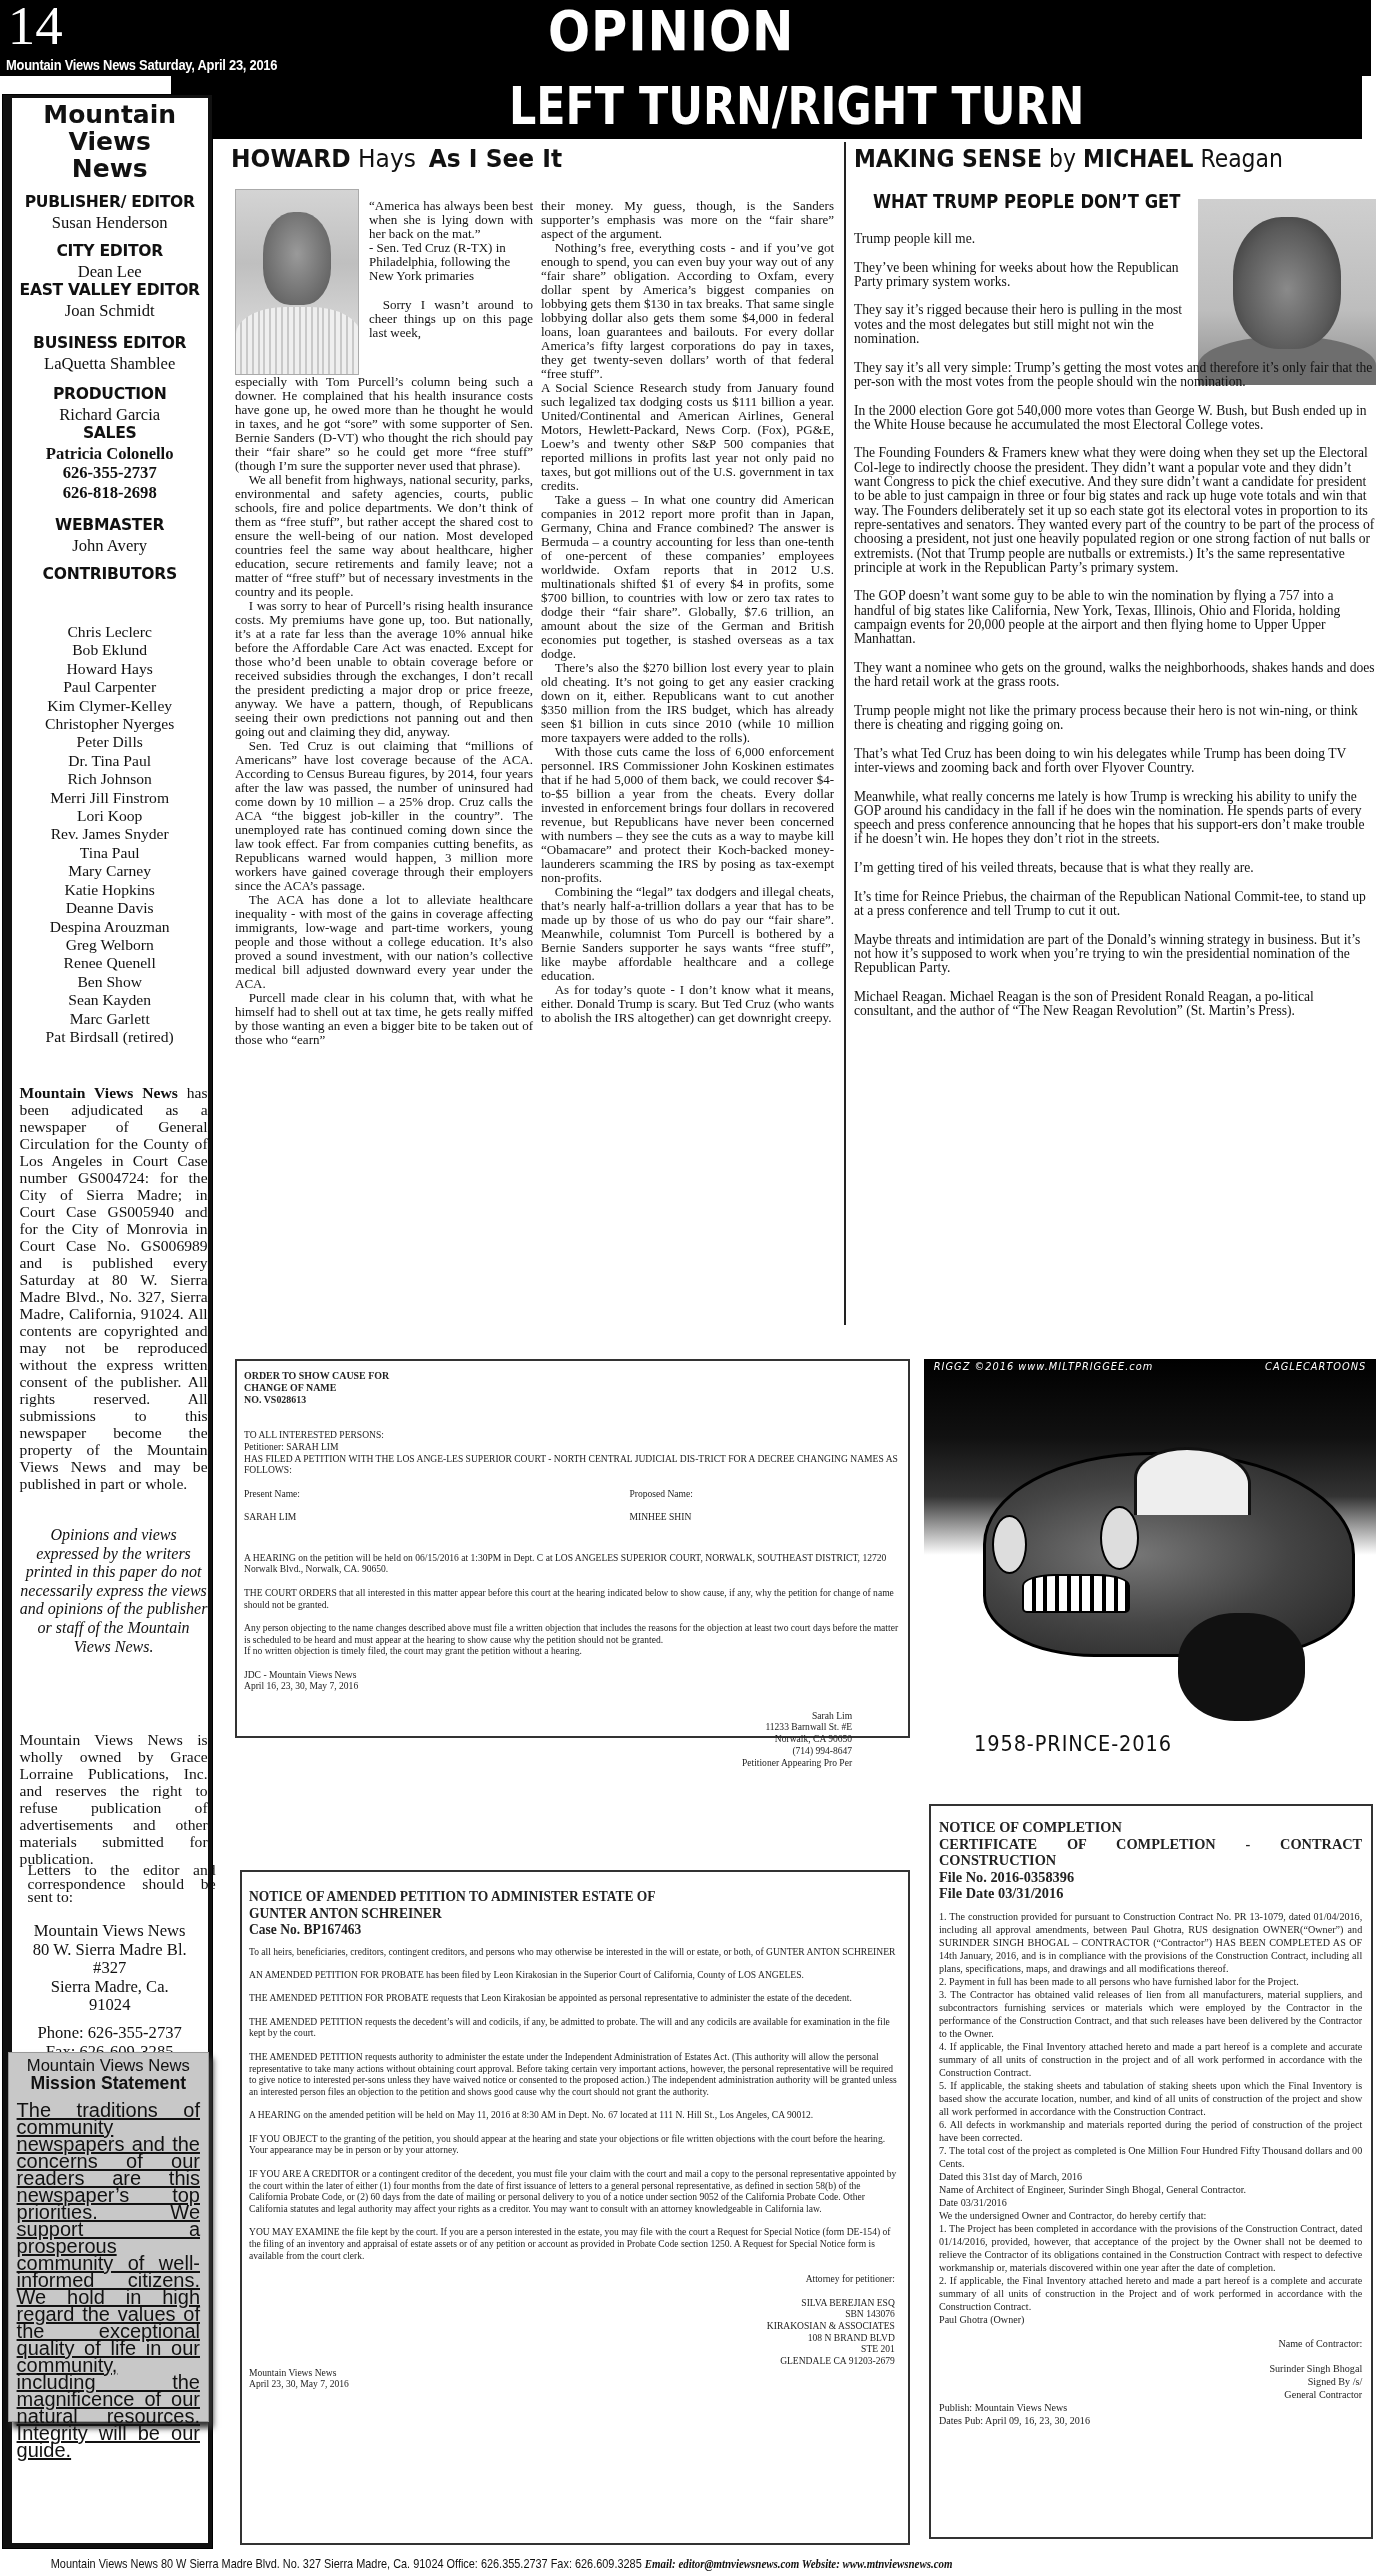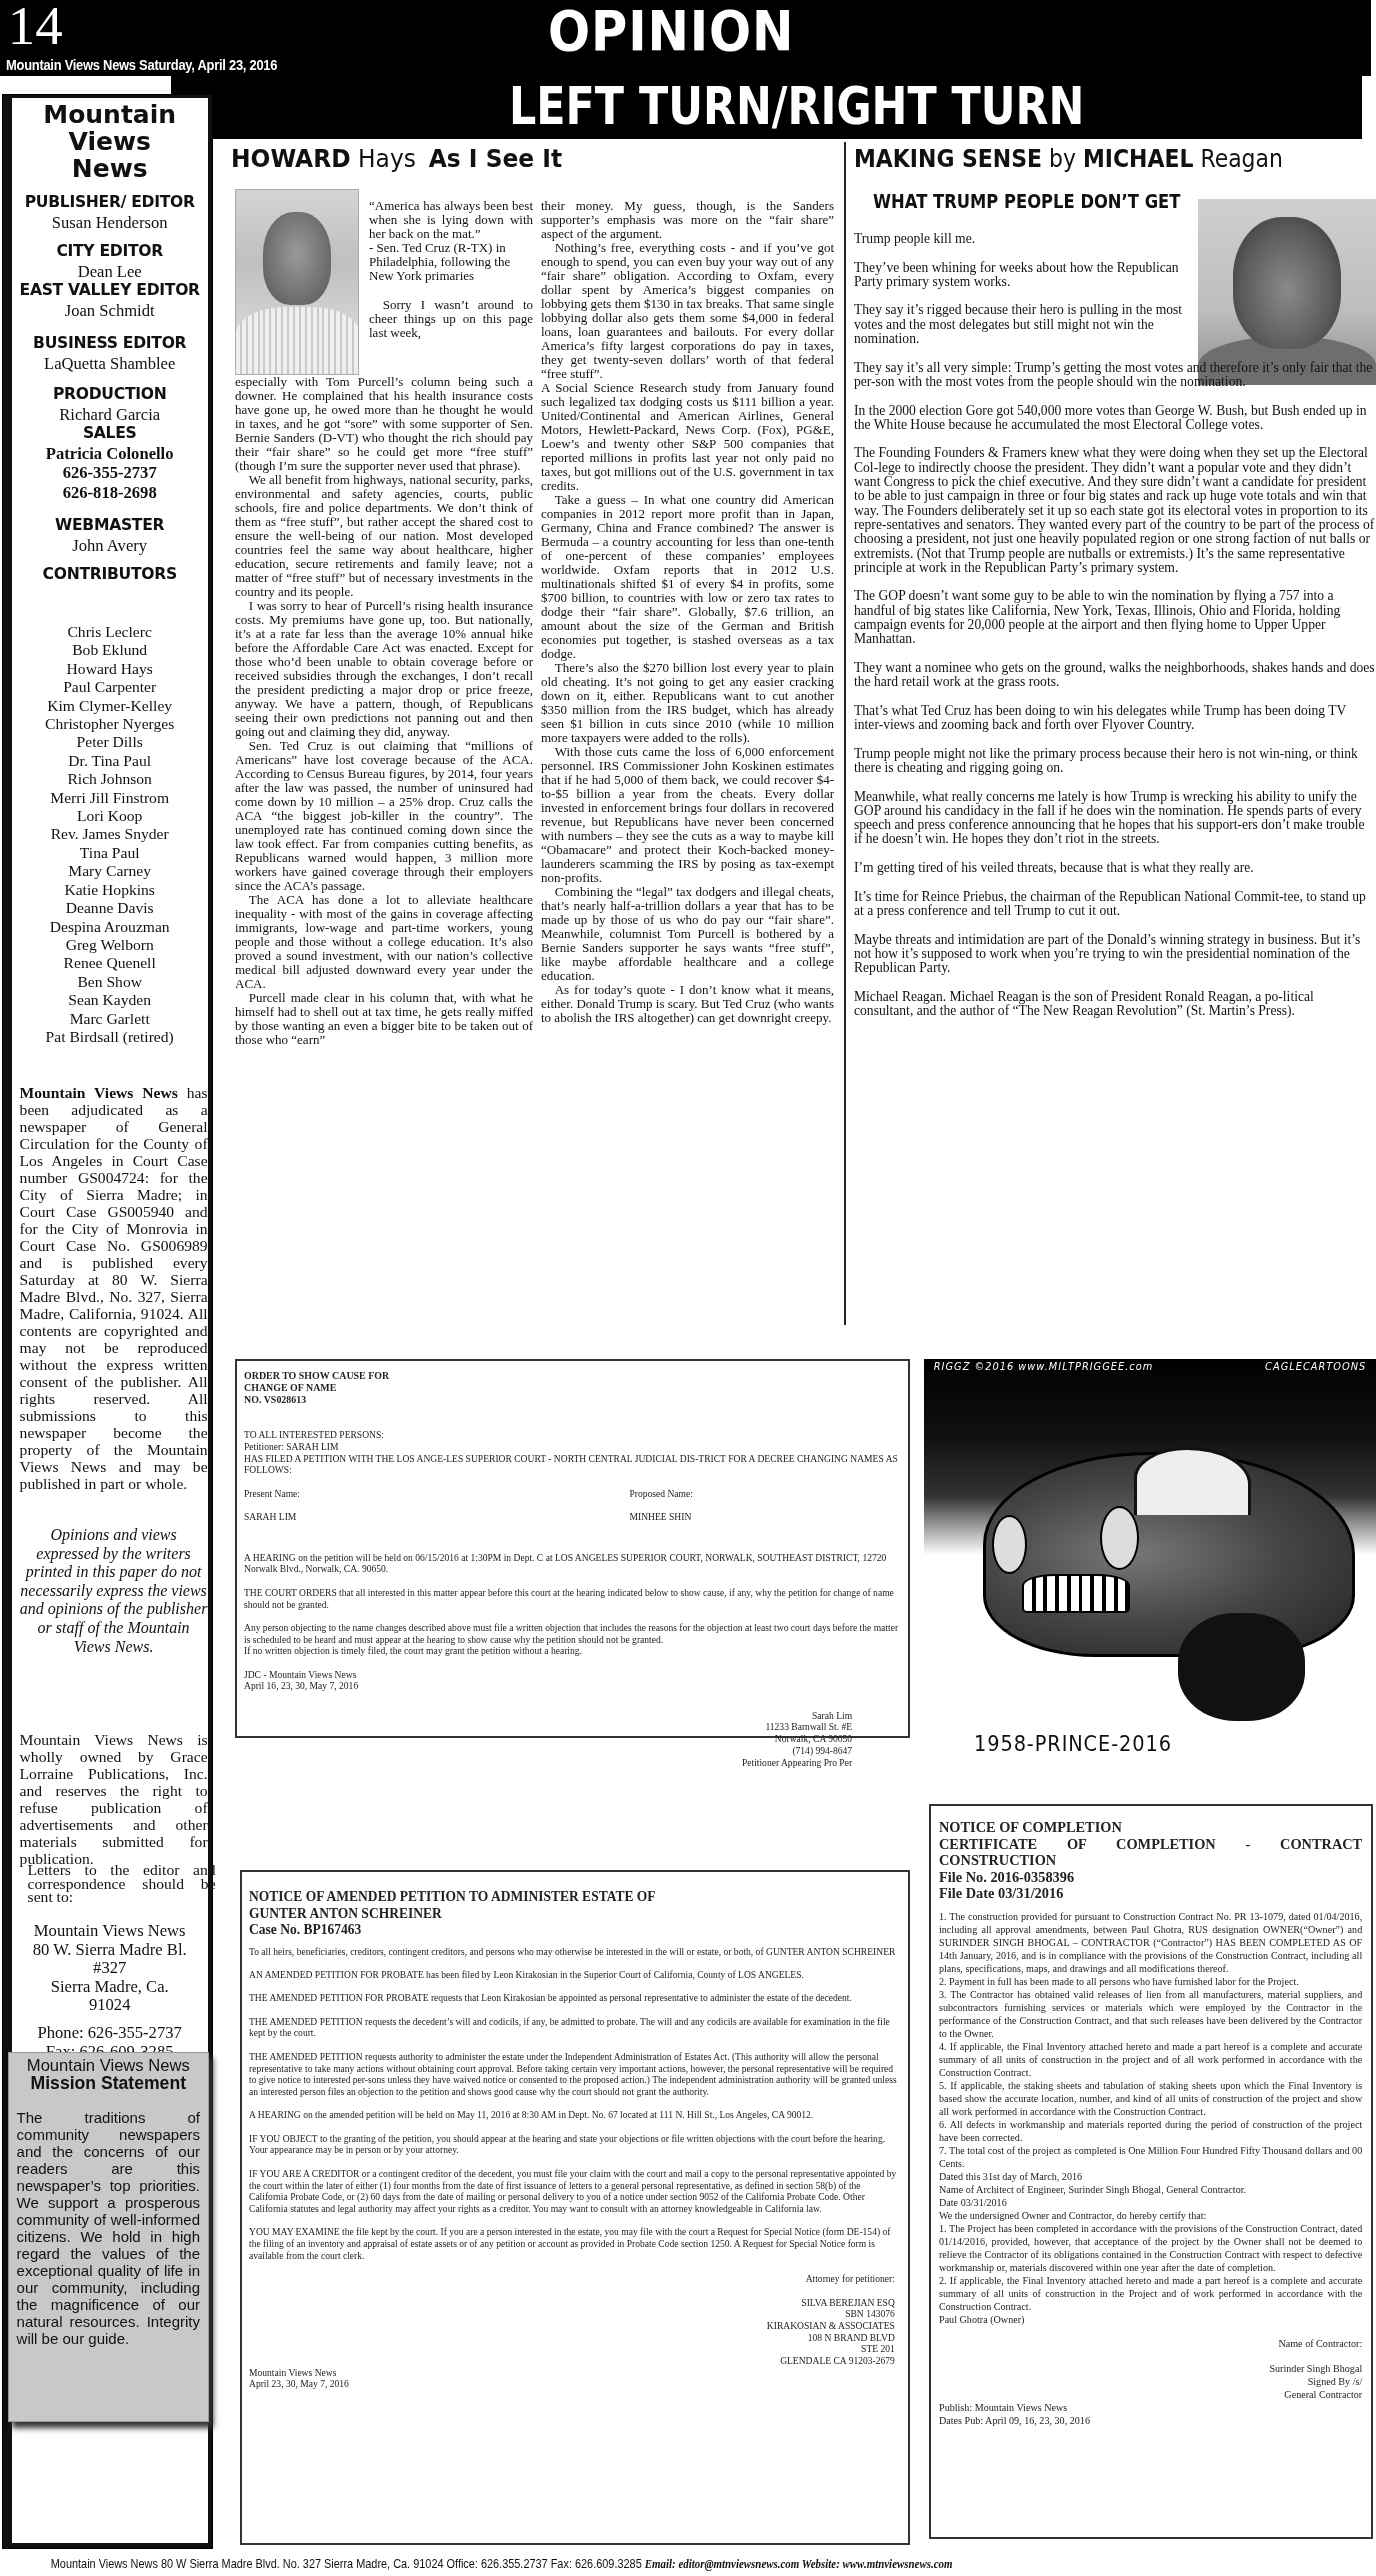--- a/index.html
+++ b/index.html
@@ -24,21 +24,21 @@
   .sb-label { font-family: "DejaVu Sans", sans-serif; font-weight: bold; font-size: 15.6px; line-height: 19.6px; letter-spacing: -0.3px; }
   .sb-name { font-family: "Liberation Serif", serif; font-size: 16.6px; line-height: 19.6px; }
   .sb-bold { font-weight: bold; }
   .contrib { font-family: "Liberation Serif", serif; font-size: 15.6px; line-height: 18.4px; }
   .sb-para { left: 19.6px; width: 188px; font-family: "Liberation Serif", serif; font-size: 15.6px; line-height: 17px; text-align: justify; }
   .sb-italic { left: 19.6px; width: 188px; font-style: italic; text-align: center; font-size: 16px; line-height: 18.6px; font-family: "Liberation Serif", serif; }
   .sb-center { left: 13.7px; width: 192px; text-align: center; font-size: 16.6px; line-height: 18.6px; font-family: "Liberation Serif", serif; }
   .mission { left: 7.8px; top: 2049px; width: 201px; height: 370px; background: #c8c8c8; border: 1px solid #999; box-shadow: 3.9px 5.9px 5.9px #333; padding: 3.9px 7.8px; font-family: "Liberation Sans", sans-serif; }
   .mission-h1 { text-align: center; font-size: 16.6px; line-height: 17.6px; }
   .mission-h2 { text-align: center; font-size: 17.6px; font-weight: bold; line-height: 19.6px; }
-  .mission-body { font-size: 15px; line-height: 17px; text-align: justify; margin-top: 15px; }
+  .mission-body { font-size: 20px; line-height: 17px; text-align: justify; margin-top: 8px; text-decoration: underline; }
 
   
   .hh-head { left: 231px; top: 142px; font-family: "DejaVu Sans", sans-serif; font-size: 25.4px; line-height: 33px; transform: scaleX(0.92); transform-origin: left; }
   .hh-head b { font-weight: bold; }
   .hh-photo { left: 235px; top: 189px; width: 124px; height: 186px; background: linear-gradient(180deg,#d4d4d4 0%, #bfbfbf 40%, #e6e6e6 100%); border: 1px solid #aaa; overflow: hidden; }
   .hh-face { position: absolute; left: 27px; top: 21.5px; width: 68px; height: 93px; background: radial-gradient(ellipse at 50% 45%, #9a9a9a 0%, #6a6a6a 70%, #555 100%); border-radius: 45% 45% 40% 40%; }
   .hh-shirt { position: absolute; left: 0; top: 117px; width: 124px; height: 68px; background: repeating-linear-gradient(90deg,#efefef 0 3.9px,#c9c9c9 3.9px 5.9px); border-radius: 40% 40% 0 0; }
   .col-text { font-family: "Liberation Serif", serif; font-size: 13px; line-height: 14px; text-align: justify; }
   .col-text p { text-indent: 13.7px; }
   .col-text p.noind { text-indent: 0; }
@@ -229,22 +229,22 @@
 </div>
 <div class="abs mr-text">
   <p class="narrow">Trump people kill me.</p>
   <p class="narrow">They’ve been whining for weeks about how the Republican Party primary system works.</p>
   <p class="narrow">They say it’s rigged because their hero is pulling in the most votes and the most delegates but still might not win the nomination.</p>
   <p>They say it’s all very simple: Trump’s getting the most votes and therefore it’s only fair that the per-son with the most votes from the people should win the nomination.</p>
   <p>In the 2000 election Gore got 540,000 more votes than George W. Bush, but Bush ended up in the White House because he accumulated the most Electoral College votes.</p>
   <p>The Founding Founders &amp; Framers knew what they were doing when they set up the Electoral Col-lege to indirectly choose the president.  They didn’t want a popular vote and they didn’t want Congress to pick the chief executive.  And they sure didn’t want a candidate for president to be able to just campaign in three or four big states and rack up huge vote totals and win that way.  The Founders deliberately set it up so each state got its electoral votes in proportion to its repre-sentatives and senators.  They wanted every part of the country to be part of the process of choosing a president, not just one heavily populated region or one strong faction of nut balls or extremists. (Not that Trump people are nutballs or extremists.)  It’s the same representative principle at work in the Republican Party’s primary system.</p>
   <p>The GOP doesn’t want some guy to be able to win the nomination by flying a 757 into a handful of big states like California, New York, Texas, Illinois, Ohio and Florida, holding campaign events for 20,000 people at the airport and then flying home to Upper Upper Manhattan.</p>
   <p>They want a nominee who gets on the ground, walks the neighborhoods, shakes hands and does the hard retail work at the grass roots.</p>
+  <p>Trump people might not like the primary process because their hero is not win-ning, or think there is cheating and rigging going on.</p>
   <p>That’s what Ted Cruz has been doing to win his delegates while Trump has been doing TV inter-views and zooming back and forth over Flyover Country.</p>
-  <p>Trump people might not like the primary process because their hero is not win-ning, or think there is cheating and rigging going on.</p>
   <p>Meanwhile, what really concerns me lately is how Trump is wrecking his ability to unify the GOP around his candidacy in the fall if he does win the nomination. He spends parts of every speech and press conference announcing that he hopes that his support-ers don’t make trouble if he doesn’t win. He hopes they don’t riot in the streets.</p>
   <p>I’m getting tired of his veiled threats, because that is what they really are.</p>
   <p>It’s time for Reince Priebus, the chairman of the Republican National Commit-tee, to stand up at a press conference and tell Trump to cut it out.</p>
   <p>Maybe threats and intimidation are part of the Donald’s winning strategy in business. But it’s not how it’s supposed to work when you’re trying to win the presidential nomination of the Republican Party.</p>
   <p>Michael Reagan. Michael Reagan is the son of President Ronald Reagan, a po-litical consultant, and the author of “The New Reagan Revolution” (St. Martin’s Press).</p>
 </div>
 
 <div class="abs box osc-box"></div>
 <div class="abs legal osc">
   <div class="h">ORDER TO SHOW CAUSE FOR</div>

